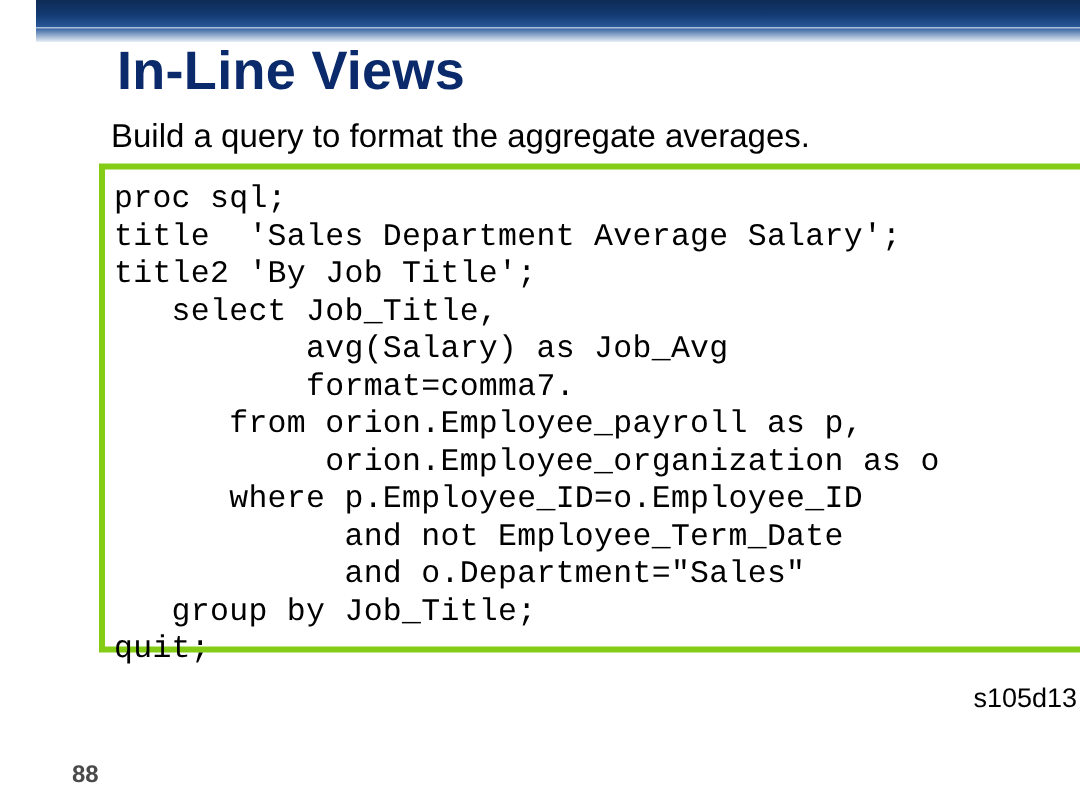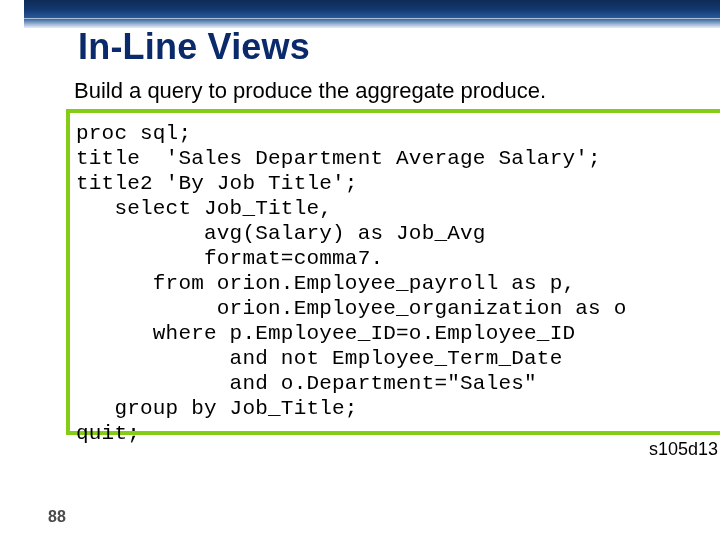--- a/index.html
+++ b/index.html
@@ -76,34 +76,34 @@
     position: absolute;
     left: 24px;
     bottom: 14px;
     font-size: 16px;
     font-weight: 700;
     color: #4a4a4a;
   }
   .slide-code {
     position: absolute;
     right: 26px;
-    bottom: 80px;
+    bottom: 64px;
     font-size: 18px;
     color: #000000;
   }
 </style>
 </head>
 <body>
 
 <div class="slide">
   <div class="header-band"></div>
   <div class="header-line"></div>
 
   <div class="title">In-Line Views</div>
-  <div class="subtitle">Build a query to produce the aggregate produce.</div>
+  <div class="subtitle">Build a query to format the aggregate averages.</div>
 
   <div class="code-box">
     <div class="code">proc sql;
 title  'Sales Department Average Salary';
 title2 'By Job Title';
    select Job_Title,
           avg(Salary) as Job_Avg
           format=comma7.
       from orion.Employee_payroll as p,
            orion.Employee_organization as o

